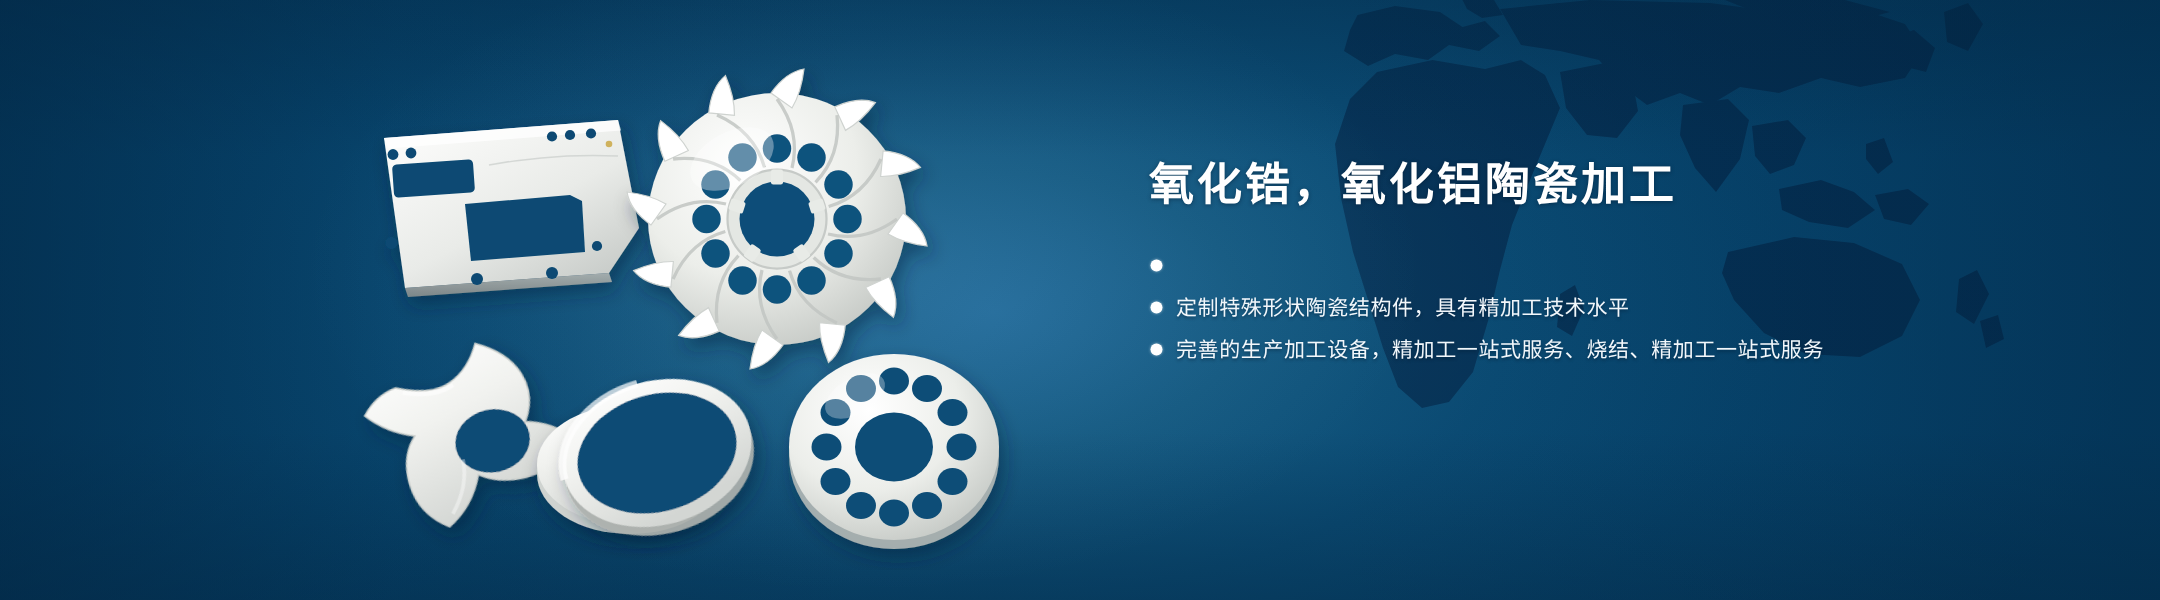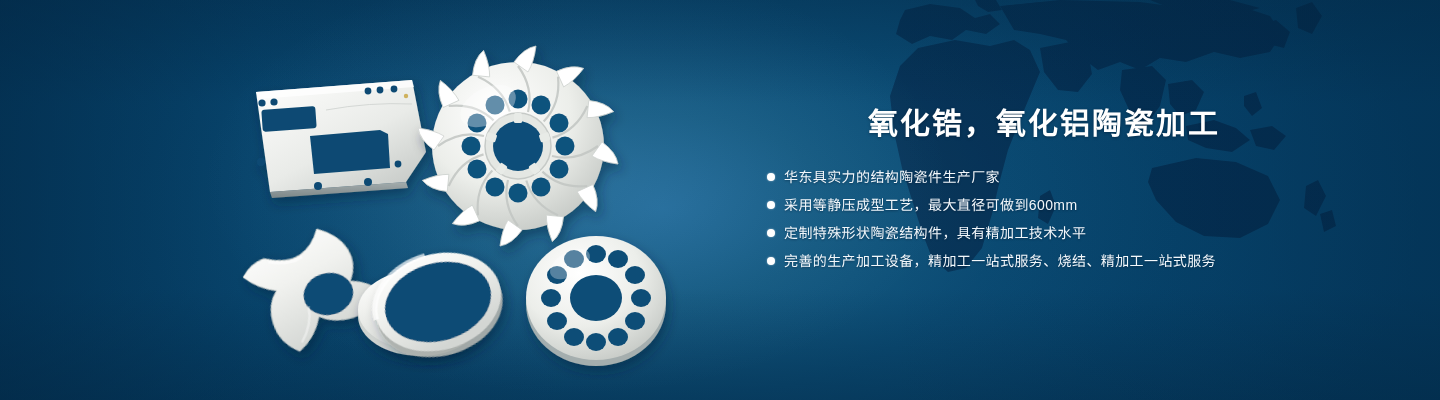--- a/index.html
+++ b/index.html
@@ -8,21 +8,20 @@
     padding: 0;
     background: #062f4f;
   }
   #banner {
     position: relative;
     width: 1440px;
     height: 400px;
     overflow: hidden;
     font-family: "Liberation Sans", "DejaVu Sans", sans-serif;
     background: #064370;
-    text-align: center;
   }
 
   
   .bg-base {
     position: absolute;
     inset: 0;
     background:
       radial-gradient(ellipse 760px 420px at 46% 52%,
          #1f6694 0%, #14587f 22%, #0b4c75 45%, #07456e 68%, #053e66 100%);
   }
@@ -314,25 +313,20 @@
       </g>
     </svg>
   </div>
 
   <div class="copy">
     <h1 class="headline">氧化锆，氧化铝陶瓷加工</h1>
 
     <ul class="bullets">
       <li class="bullet">
         <span class="dot"></span>
-        <span class="bullet-text">华东具实力的结构陶瓷件生产厂家</span>
-      </li>
-      <li class="bullet">
-        <span class="dot"></span>
-        <span class="bullet-text">采用等静压成型工艺，最大直径可做到600mm</span>
       </li>
       <li class="bullet">
         <span class="dot"></span>
         <span class="bullet-text">定制特殊形状陶瓷结构件，具有精加工技术水平</span>
       </li>
       <li class="bullet">
         <span class="dot"></span>
         <span class="bullet-text">完善的生产加工设备，精加工一站式服务、烧结、精加工一站式服务</span>
       </li>
     </ul>

